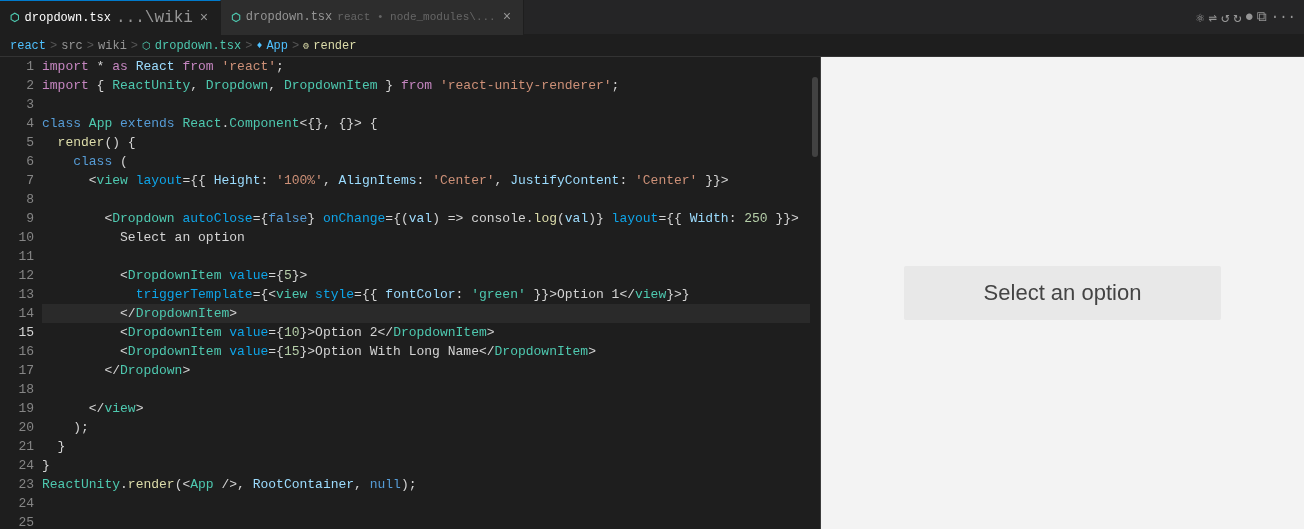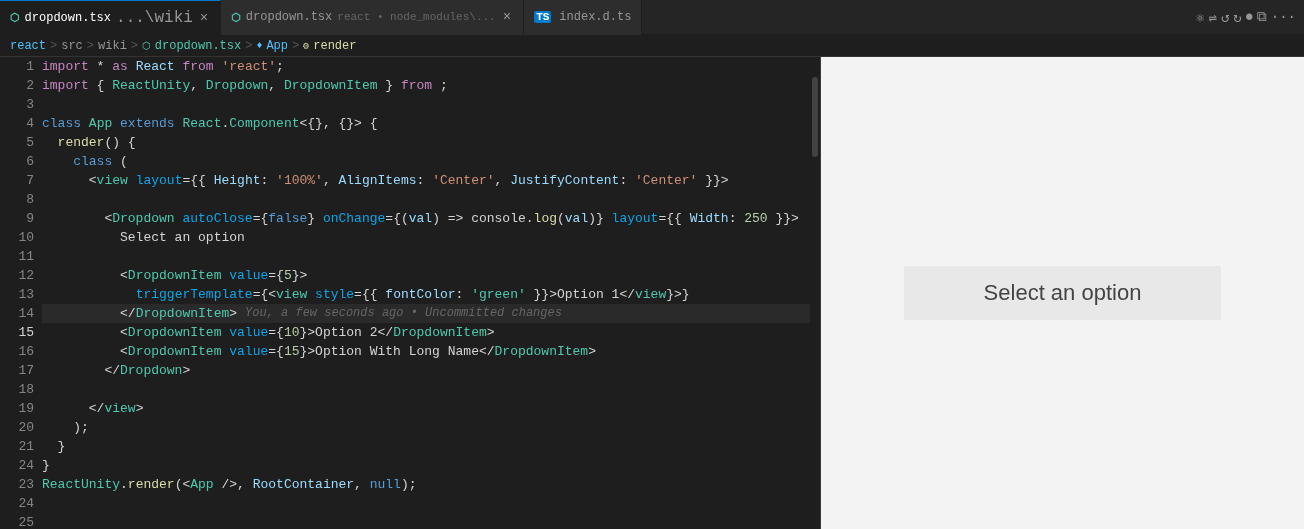--- a/index.html
+++ b/index.html
@@ -189,24 +189,20 @@
     <span class="tab-close">×</span>
   </div>
 
   <div class="tab inactive">
     <span style="color:#4ec9b0; font-size:11px; font-weight:bold;">⬡</span>
     <span style="font-size:12px;">dropdown.tsx</span>
     <span style="font-size:11px;color:#666;">react • node_modules\...</span>
     <span class="tab-close">×</span>
   </div>
 
-  <div class="tab inactive">
-    <span style="color:#4ec9b0; font-size:11px; font-weight:bold; background:#007acc; color:#fff; padding:0 2px; border-radius:2px;">TS</span>
-    <span style="font-size:12px; margin-left:3px;">index.d.ts</span>
-  </div>
 
   <div style="margin-left:auto; display:flex; align-items:center; gap:4px; padding-right:8px;">
     <span style="color:#969696; font-size:14px; cursor:pointer;">⚛</span>
     <span style="color:#969696; font-size:14px; cursor:pointer;">⇌</span>
     <span style="color:#969696; font-size:14px; cursor:pointer;">↺</span>
     <span style="color:#969696; font-size:14px; cursor:pointer;">↻</span>
     <span style="color:#969696; font-size:14px; cursor:pointer;">⏺</span>
     <span style="color:#969696; font-size:14px; cursor:pointer;">⧉</span>
     <span style="color:#969696; font-size:14px; cursor:pointer;">···</span>
   </div>
@@ -262,21 +258,21 @@
         <span class="line-number">25</span>
       </div>
 
       <div class="code-content">
 
         <div class="code-line">
           <span class="kw2">import</span><span class="plain"> * </span><span class="kw2">as</span><span class="plain"> </span><span class="var">React</span><span class="plain"> </span><span class="kw2">from</span><span class="plain"> </span><span class="str">'react'</span><span class="plain">;</span>
         </div>
 
         <div class="code-line">
-          <span class="kw2">import</span><span class="plain"> { </span><span class="cls">ReactUnity</span><span class="plain">, </span><span class="cls">Dropdown</span><span class="plain">, </span><span class="cls">DropdownItem</span><span class="plain"> } </span><span class="kw2">from</span><span class="plain"> </span><span class="plain">;</span>
+          <span class="kw2">import</span><span class="plain"> { </span><span class="cls">ReactUnity</span><span class="plain">, </span><span class="cls">Dropdown</span><span class="plain">, </span><span class="cls">DropdownItem</span><span class="plain"> } </span><span class="kw2">from</span><span class="plain"> </span><span class="str">'react-unity-renderer'</span><span class="plain">;</span>
         </div>
 
         <div class="code-line">&nbsp;</div>
 
         <div class="code-line">
           <span class="kw">class</span><span class="plain"> </span><span class="cls">App</span><span class="plain"> </span><span class="kw">extends</span><span class="plain"> </span><span class="cls">React</span><span class="plain">.</span><span class="cls">Component</span><span class="plain">&lt;{}, {}&gt; {</span>
         </div>
 
         <div class="code-line">
           <span class="plain">  </span><span class="fn">render</span><span class="plain">() {</span>
@@ -306,21 +302,20 @@
           <span class="plain">          &lt;</span><span class="cls">DropdownItem</span><span class="plain"> </span><span class="jsx-attr">value</span><span class="plain">={</span><span class="num">5</span><span class="plain">}&gt;</span>
         </div>
 
         <div class="code-line">
           <span class="plain">            </span><span class="jsx-attr">triggerTemplate</span><span class="plain">={&lt;</span><span class="jsx-tag">view</span><span class="plain"> </span><span class="jsx-attr">style</span><span class="plain">={{ </span><span class="prop">fontColor</span><span class="plain">: </span><span class="str2">'green'</span><span class="plain"> }}&gt;Option 1&lt;/</span><span class="jsx-tag">view</span><span class="plain">}&gt;}</span>
         </div>
 
 
         <div class="code-line current-line" style="background:#2a2a2a;">
           <span class="plain">          &lt;/</span><span class="cls">DropdownItem</span><span class="plain">&gt;</span>
-          <span class="blame-text">You, a few seconds ago • Uncommitted changes</span>
         </div>
 
         <div class="code-line">
           <span class="plain">          &lt;</span><span class="cls">DropdownItem</span><span class="plain"> </span><span class="jsx-attr">value</span><span class="plain">={</span><span class="num">10</span><span class="plain">}&gt;Option 2&lt;/</span><span class="cls">DropdownItem</span><span class="plain">&gt;</span>
         </div>
 
         <div class="code-line">
           <span class="plain">          &lt;</span><span class="cls">DropdownItem</span><span class="plain"> </span><span class="jsx-attr">value</span><span class="plain">={</span><span class="num">15</span><span class="plain">}&gt;Option With Long Name&lt;/</span><span class="cls">DropdownItem</span><span class="plain">&gt;</span>
         </div>
 

